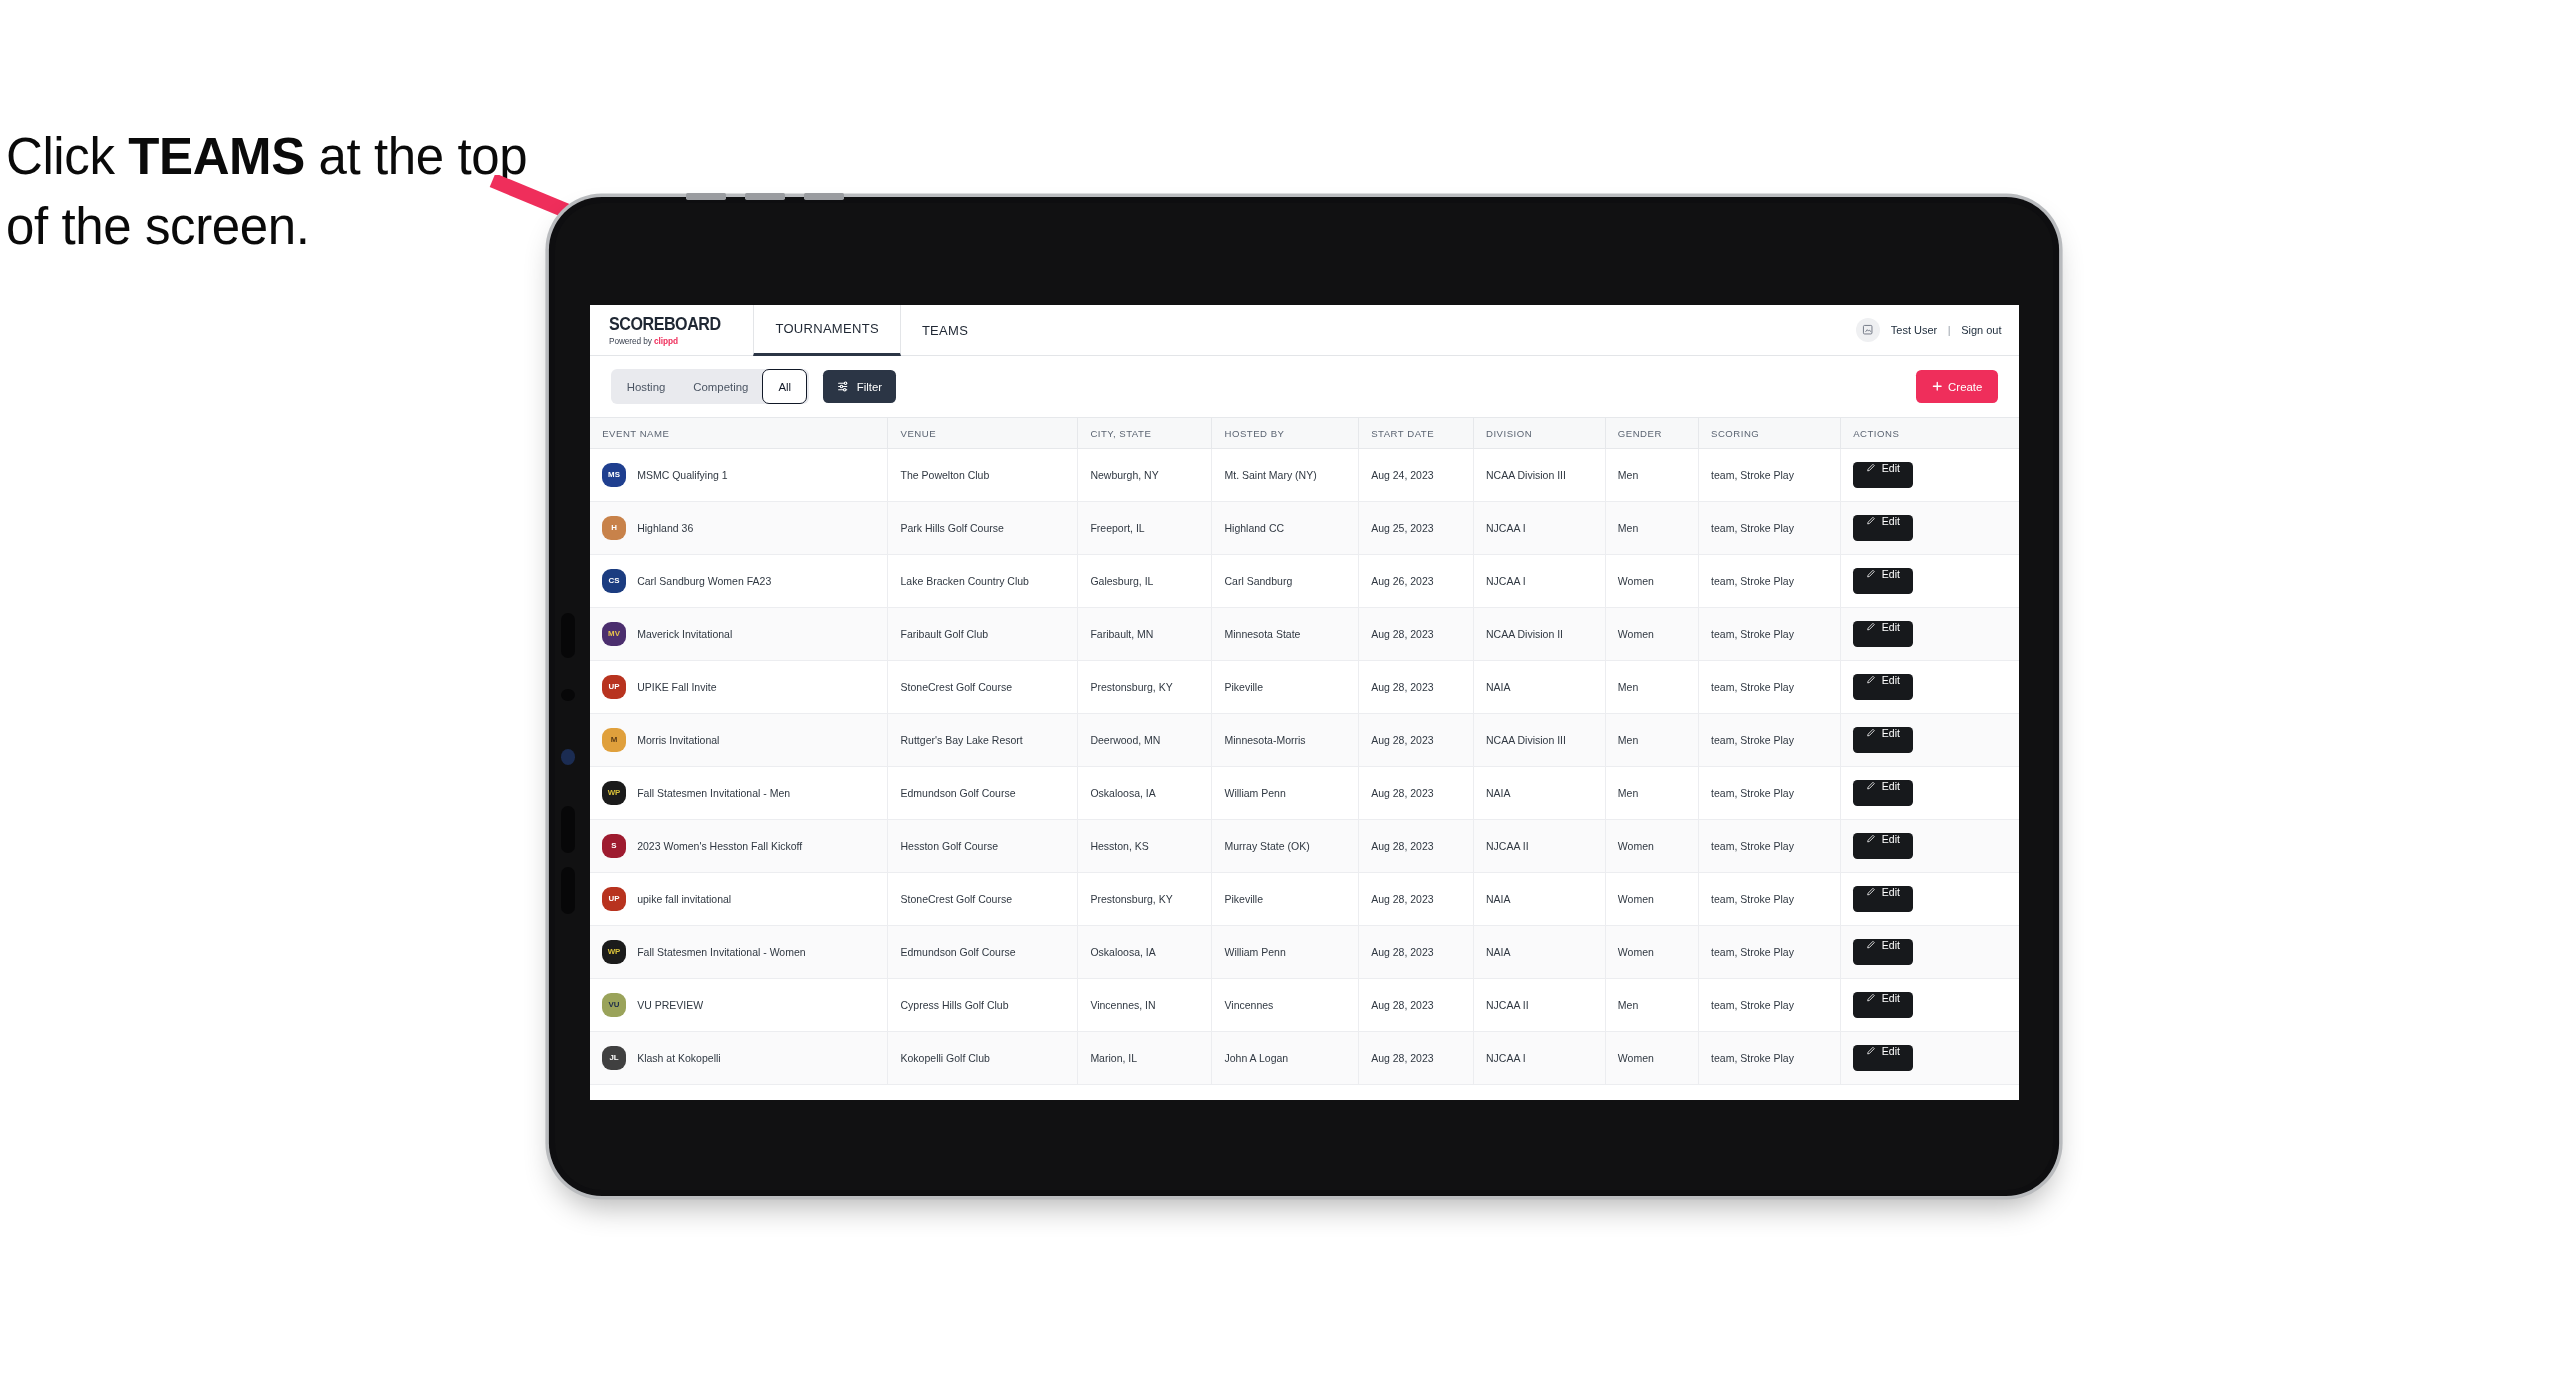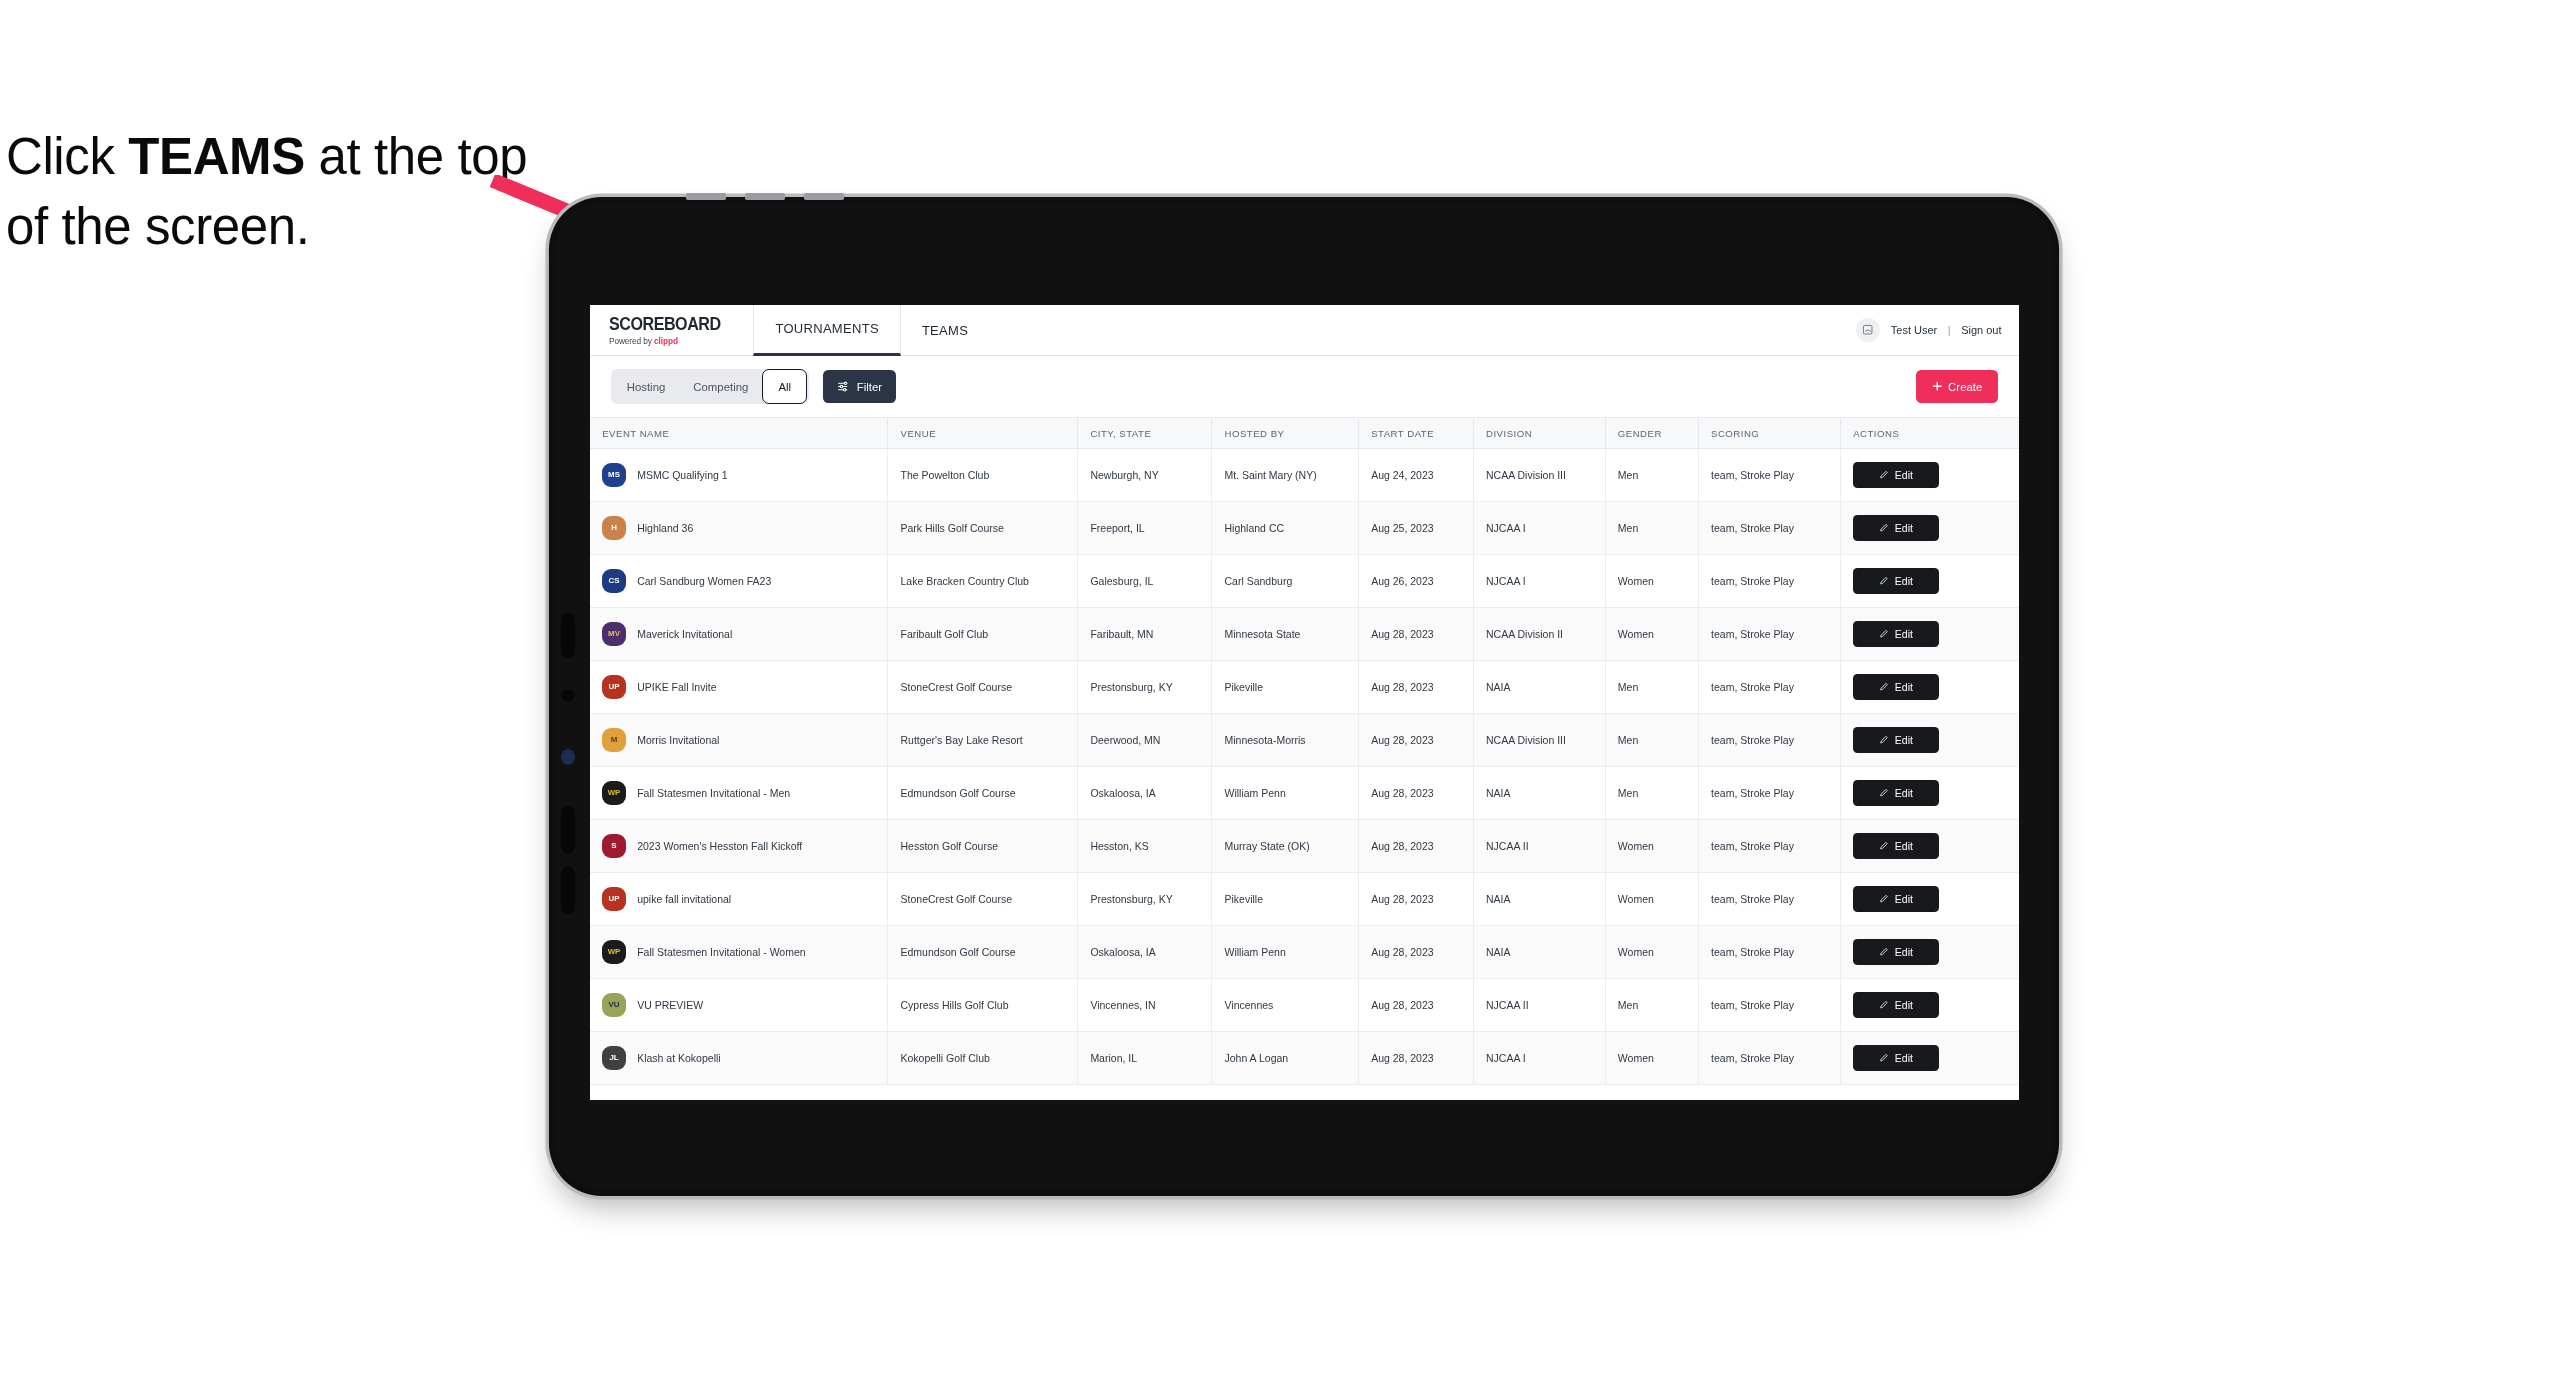--- a/index.html
+++ b/index.html
@@ -274,27 +274,27 @@
     border-radius: 9px;
     display: flex; align-items: center; justify-content: center;
     font-size: 7.9px;
     font-weight: 700;
     color: #fff;
     overflow: hidden;
     line-height: 1;
     text-align: center;
   }
   .edit-btn {
-    display: inline-flex; align-items: center; gap: 6.1px;
+    display: inline-flex; gap: 6.1px;
     background: #17191c;
     color: #fff;
     font-size: 10.5px;
     height: 26px;
     border-radius: 4.4px;
-    padding: 0 26px;
+    padding: 0 13px;
     cursor: pointer;
   }
 
   
   col.c-event  { width: 262px; }
   col.c-venue  { width: 167px; }
   col.c-city   { width: 118px; }
   col.c-host   { width: 129px; }
   col.c-date   { width: 101px; }
   col.c-div    { width: 116px; }

